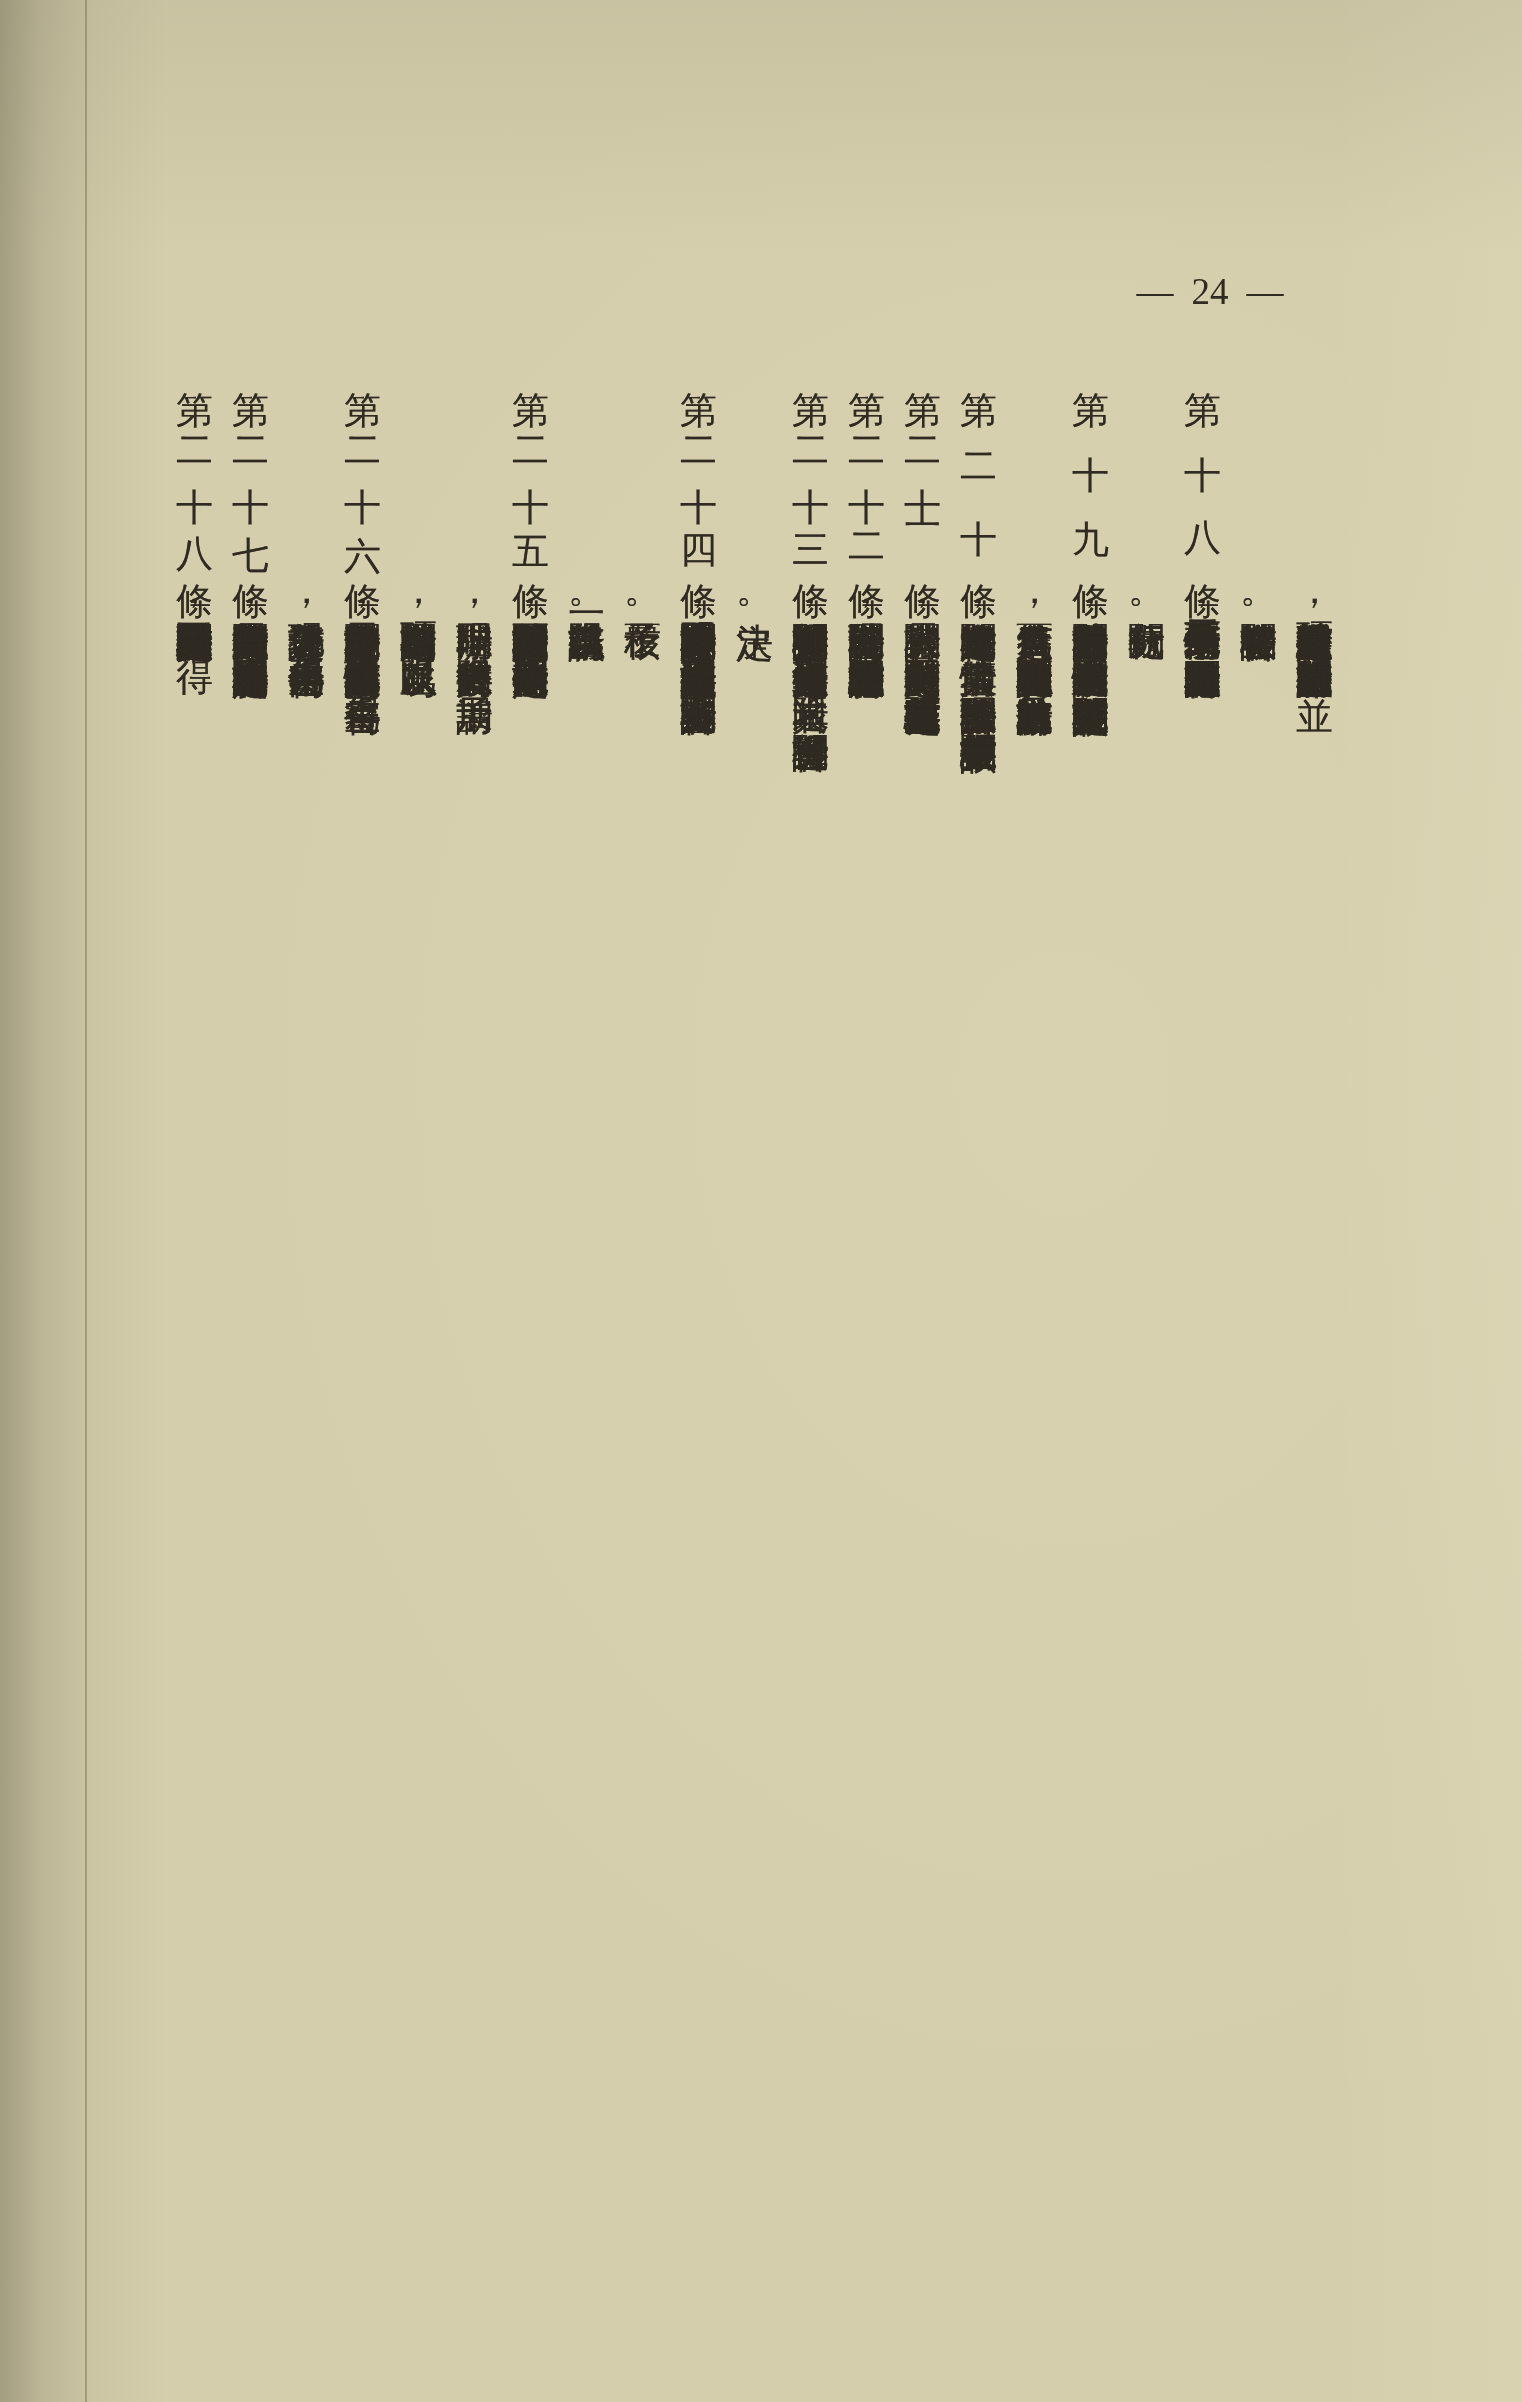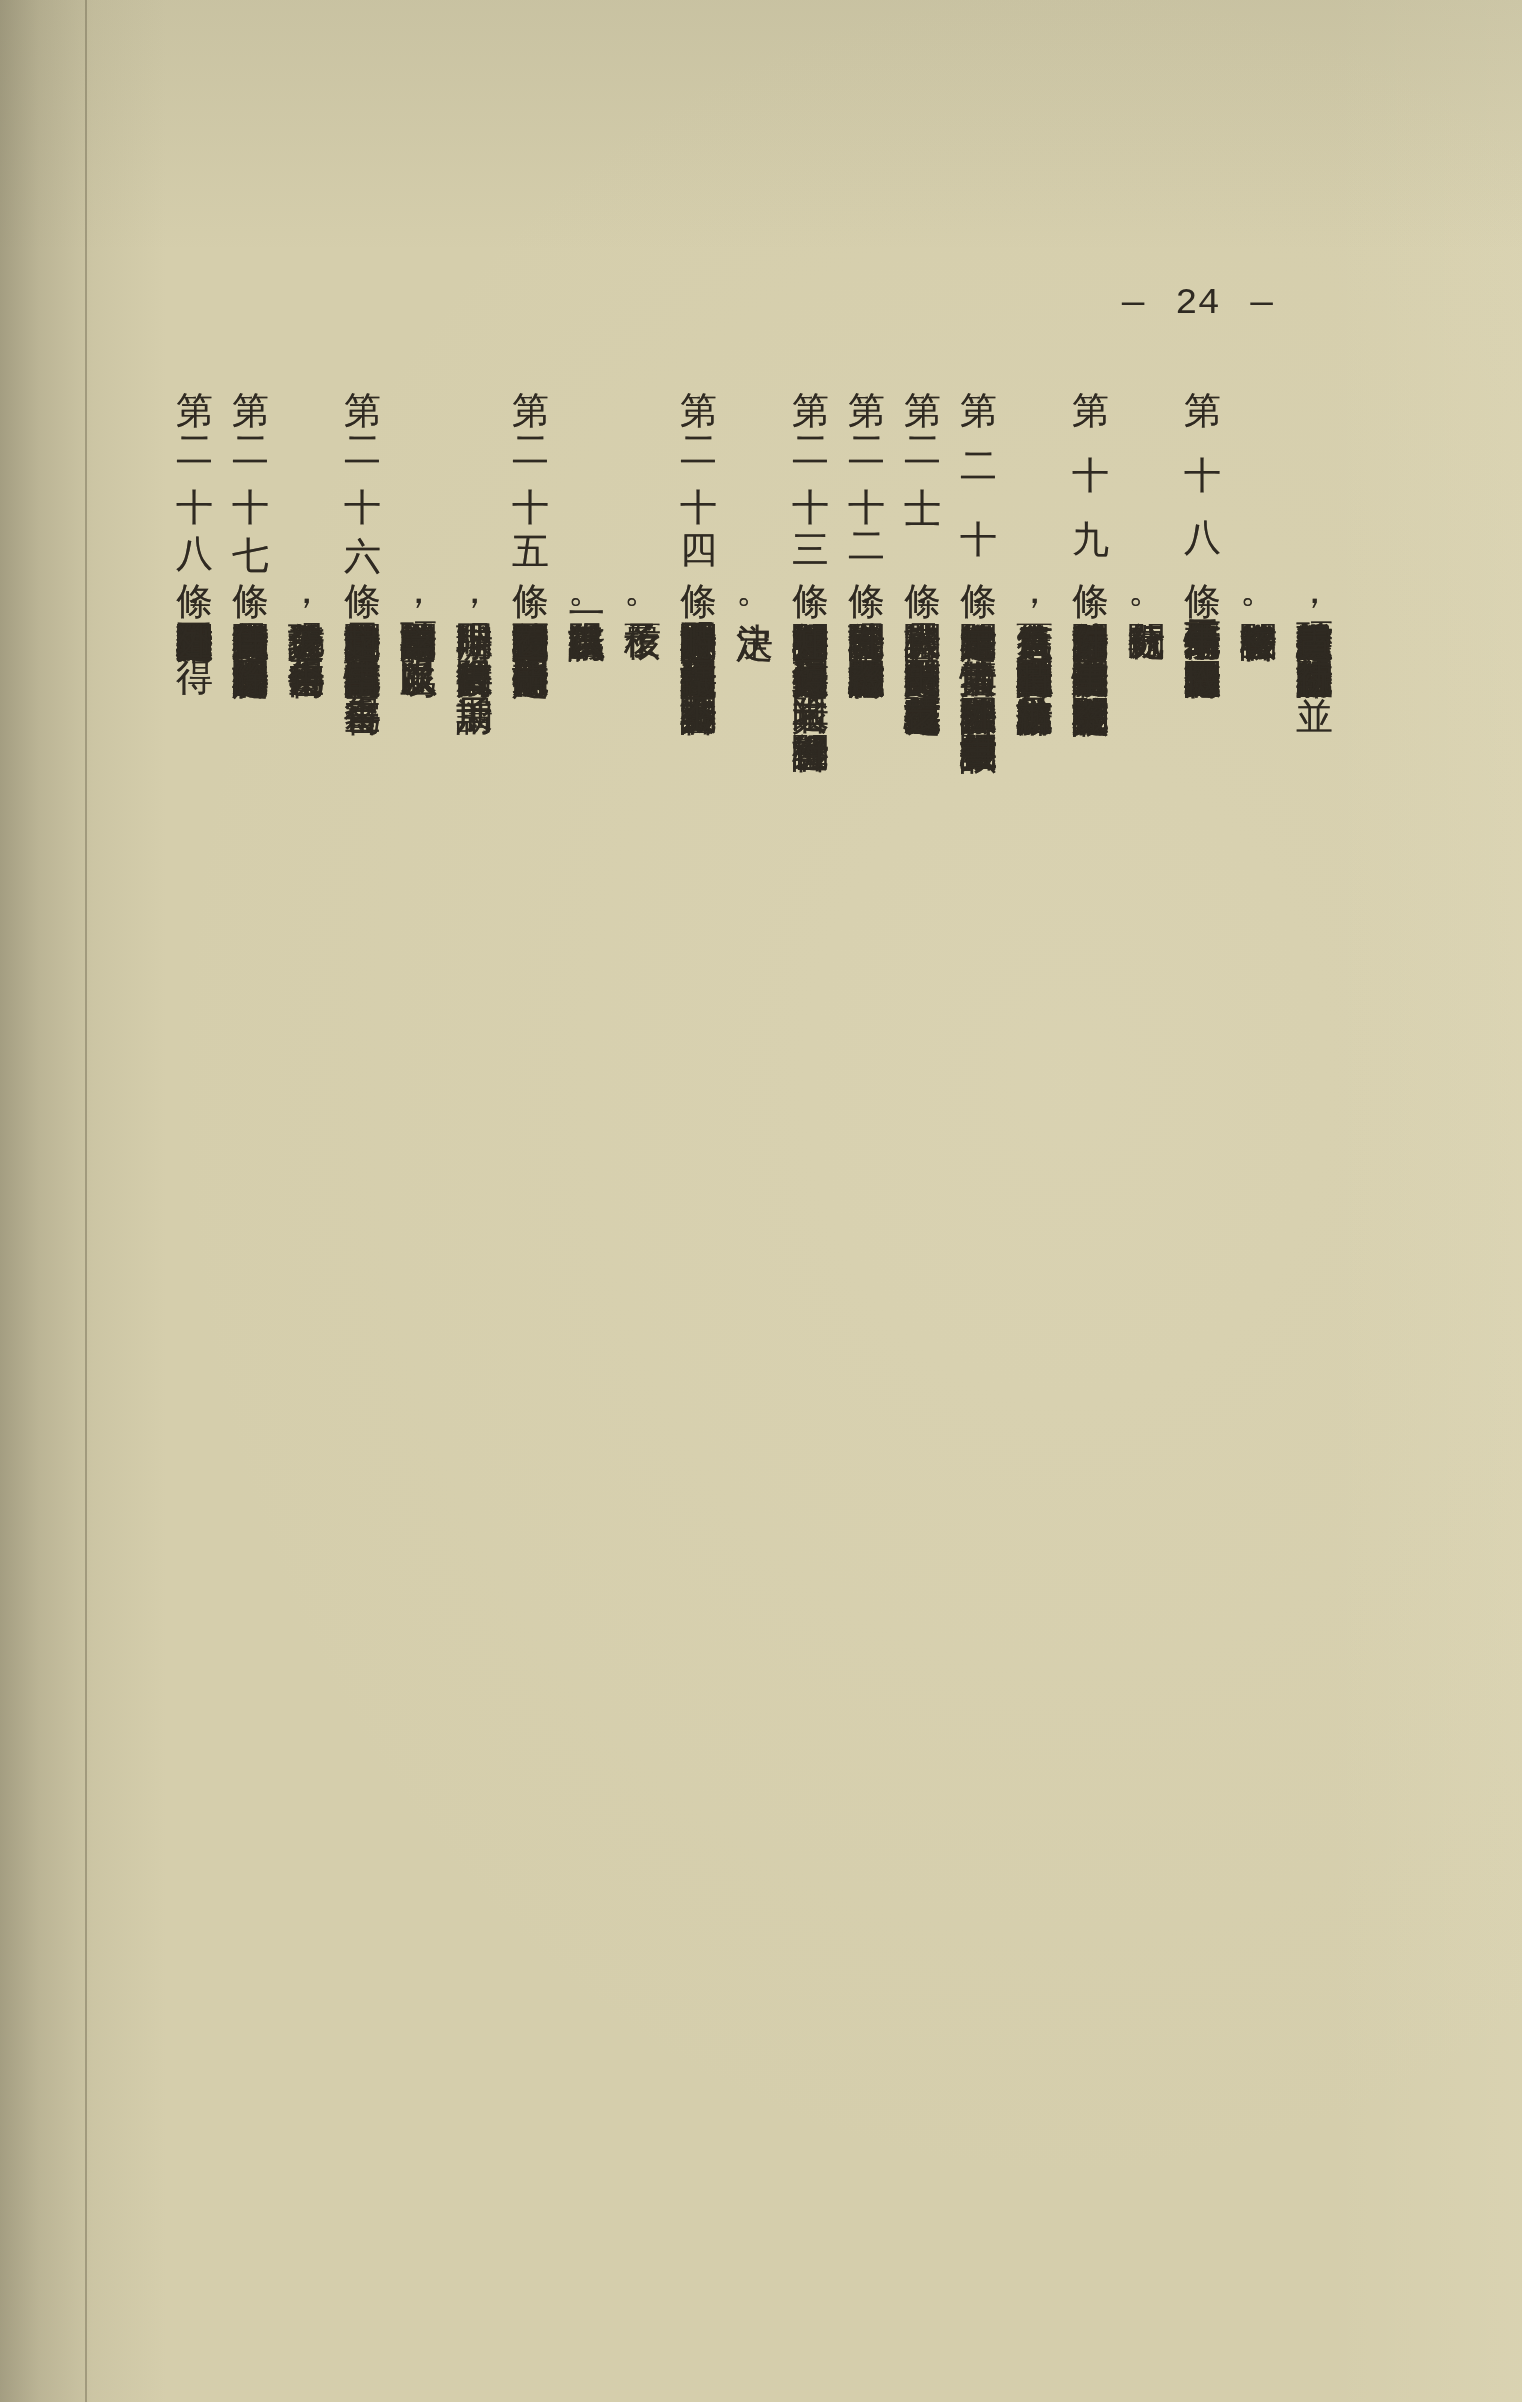--- a/index.html
+++ b/index.html
@@ -36,24 +36,24 @@
       position: absolute;
       left: 85px;
       top: 0;
       width: 2px;
       height: 2402px;
       background: rgba(110, 104, 80, 0.45);
     }
     .page-number {
       position: absolute;
       left: 1122px;
-      top: 281px;
+      top: 269px;
       width: 176px;
-      text-align: left;
-      font-family: Liberation Mono, monospace;
+      text-align: center;
+      font-family: Liberation Serif, serif;
       font-size: 37px;
       line-height: 45px;
       word-spacing: 8.8px;
       white-space: nowrap;
       color: #2f2a22;
     }
     .columns {
       position: absolute;
       top: 363px;
       right: 180px;

